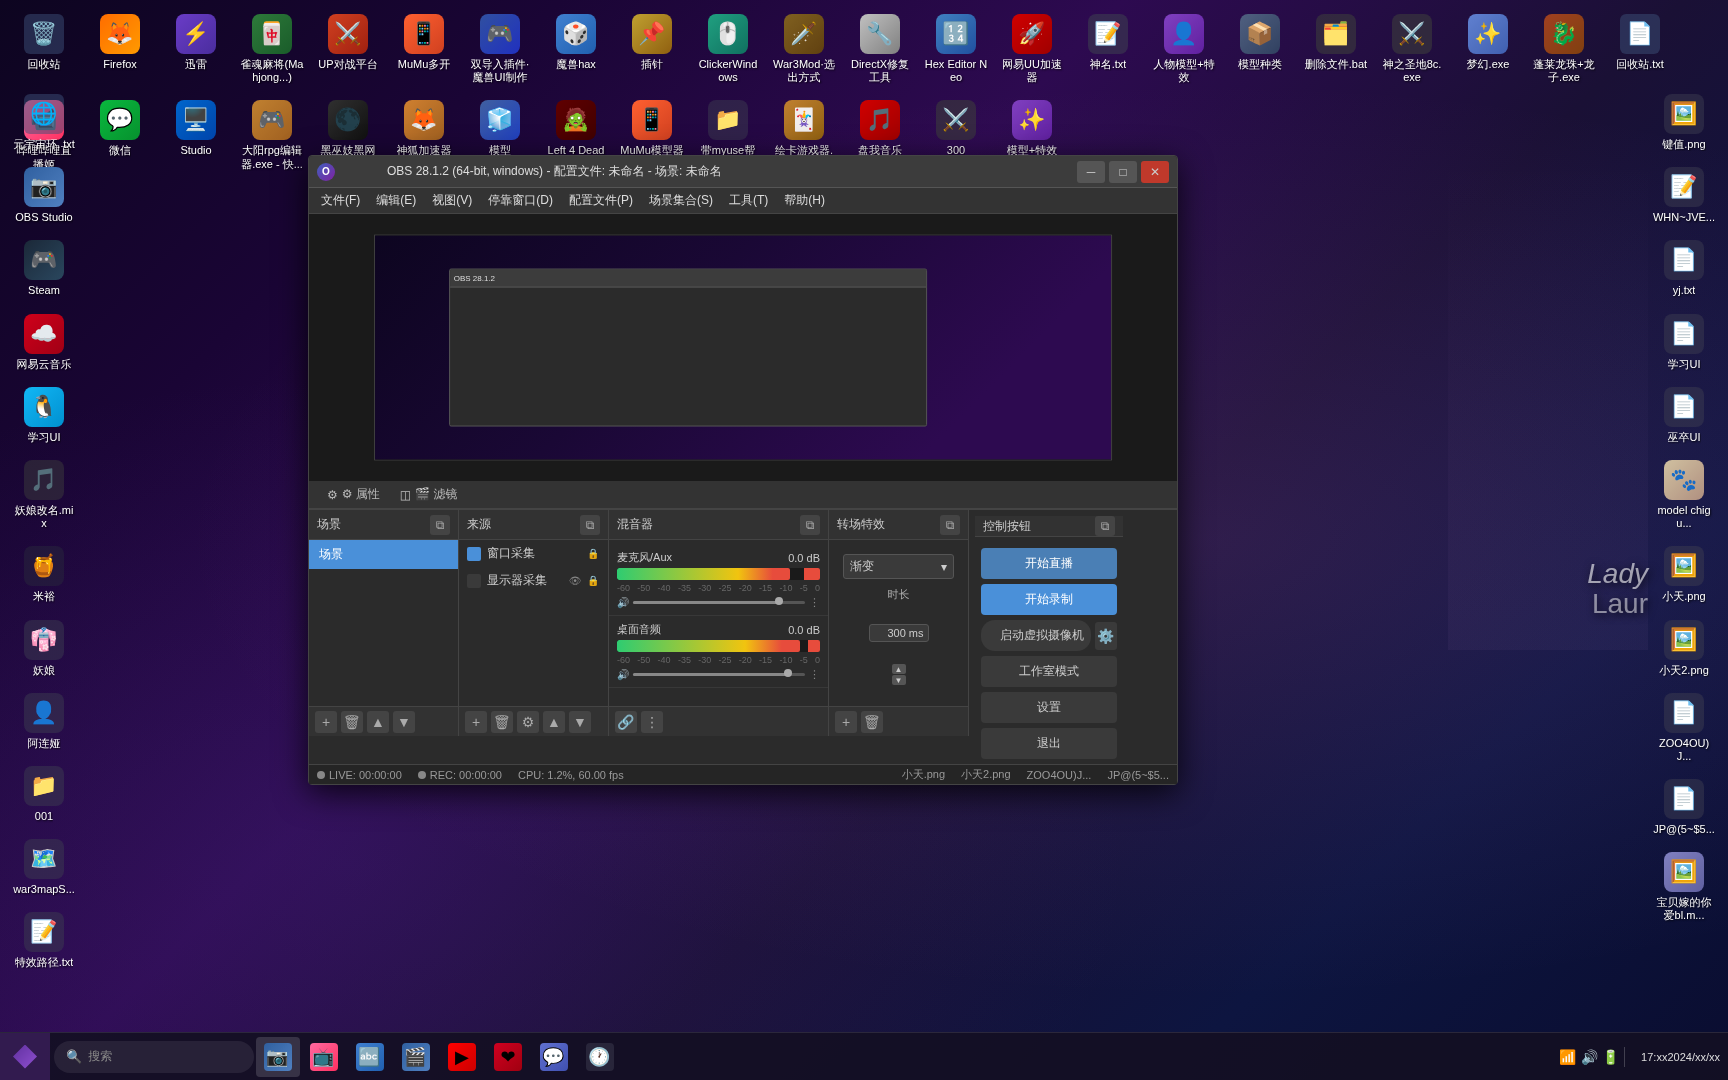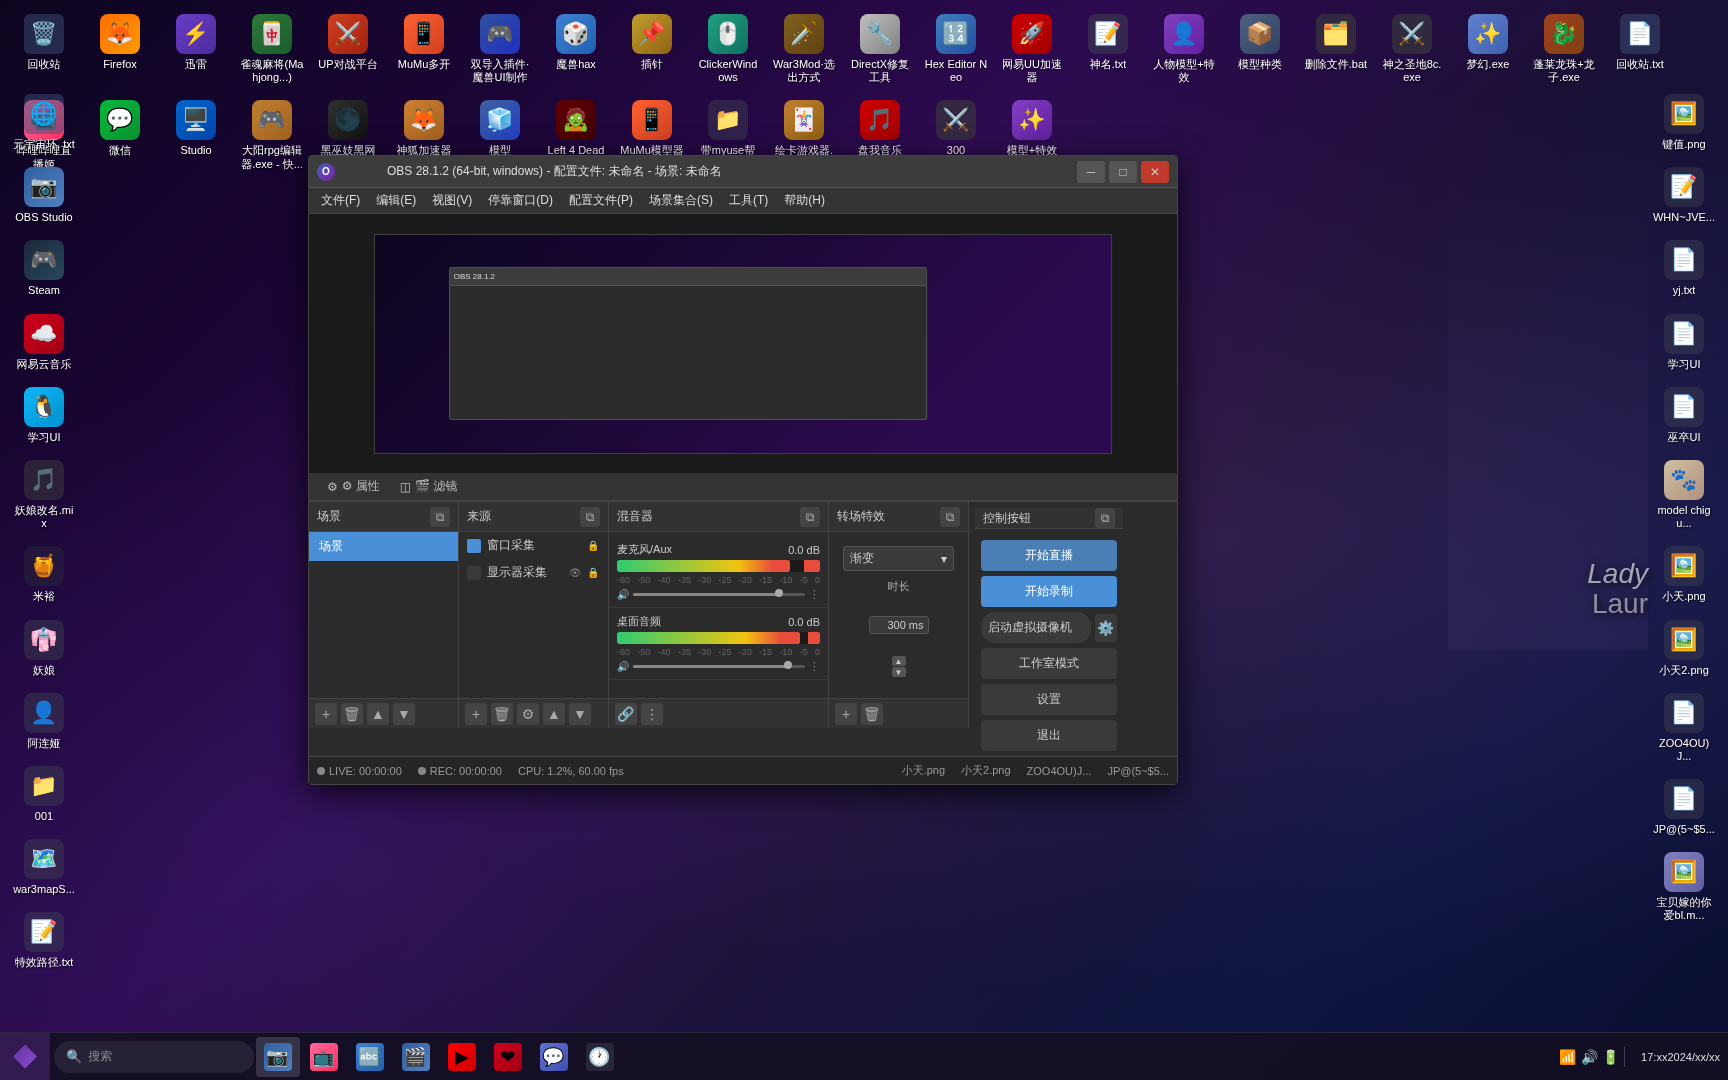--- a/index.html
+++ b/index.html
@@ -576,21 +576,21 @@
       align-items: center;
       justify-content: space-between;
     }
 
     .obs-control-btn.studio { background: #3a3a3a; color: #ccc; }
     .obs-control-btn.settings { background: #3a3a3a; color: #ccc; }
     .obs-control-btn.exit { background: #3a3a3a; color: #ccc; }
 
     
     .obs-statusbar {
-      height: 28px;
+      height: 20px;
       background: #252525;
       border-top: 1px solid #444;
       display: flex;
       align-items: center;
       padding: 0 8px;
       gap: 16px;
       font-size: 11px;
       color: #999;
       flex-shrink: 0;
     }
@@ -1082,21 +1082,21 @@
           <div class="obs-panel-header">
             <span>控制按钮</span>
             <div class="obs-panel-header-actions">
               <button class="obs-panel-action-btn">⧉</button>
             </div>
           </div>
           <div style="flex:1; padding:6px; display:flex; flex-direction:column; gap:5px;">
             <button class="obs-control-btn stream">开始直播</button>
             <button class="obs-control-btn record">开始录制</button>
             <div style="display:flex; align-items:center; gap:4px;">
-              <button class="obs-control-btn virtual-cam" style="flex:1; display:block; text-align:left;border-radius:14px;">启动虚拟摄像机</button>
+              <button class="obs-control-btn virtual-cam" style="flex:1; display:block; text-align:right;border-radius:14px;">启动虚拟摄像机</button>
               <button style="width:22px; height:28px; background:#3a3a3a; border:none; color:#aaa; cursor:pointer; border-radius:3px; font-size:14px;">⚙️</button>
             </div>
             <button class="obs-control-btn studio">工作室模式</button>
             <button class="obs-control-btn settings">设置</button>
             <button class="obs-control-btn exit">退出</button>
           </div>
         </div>
 
       </div>
     </div>

